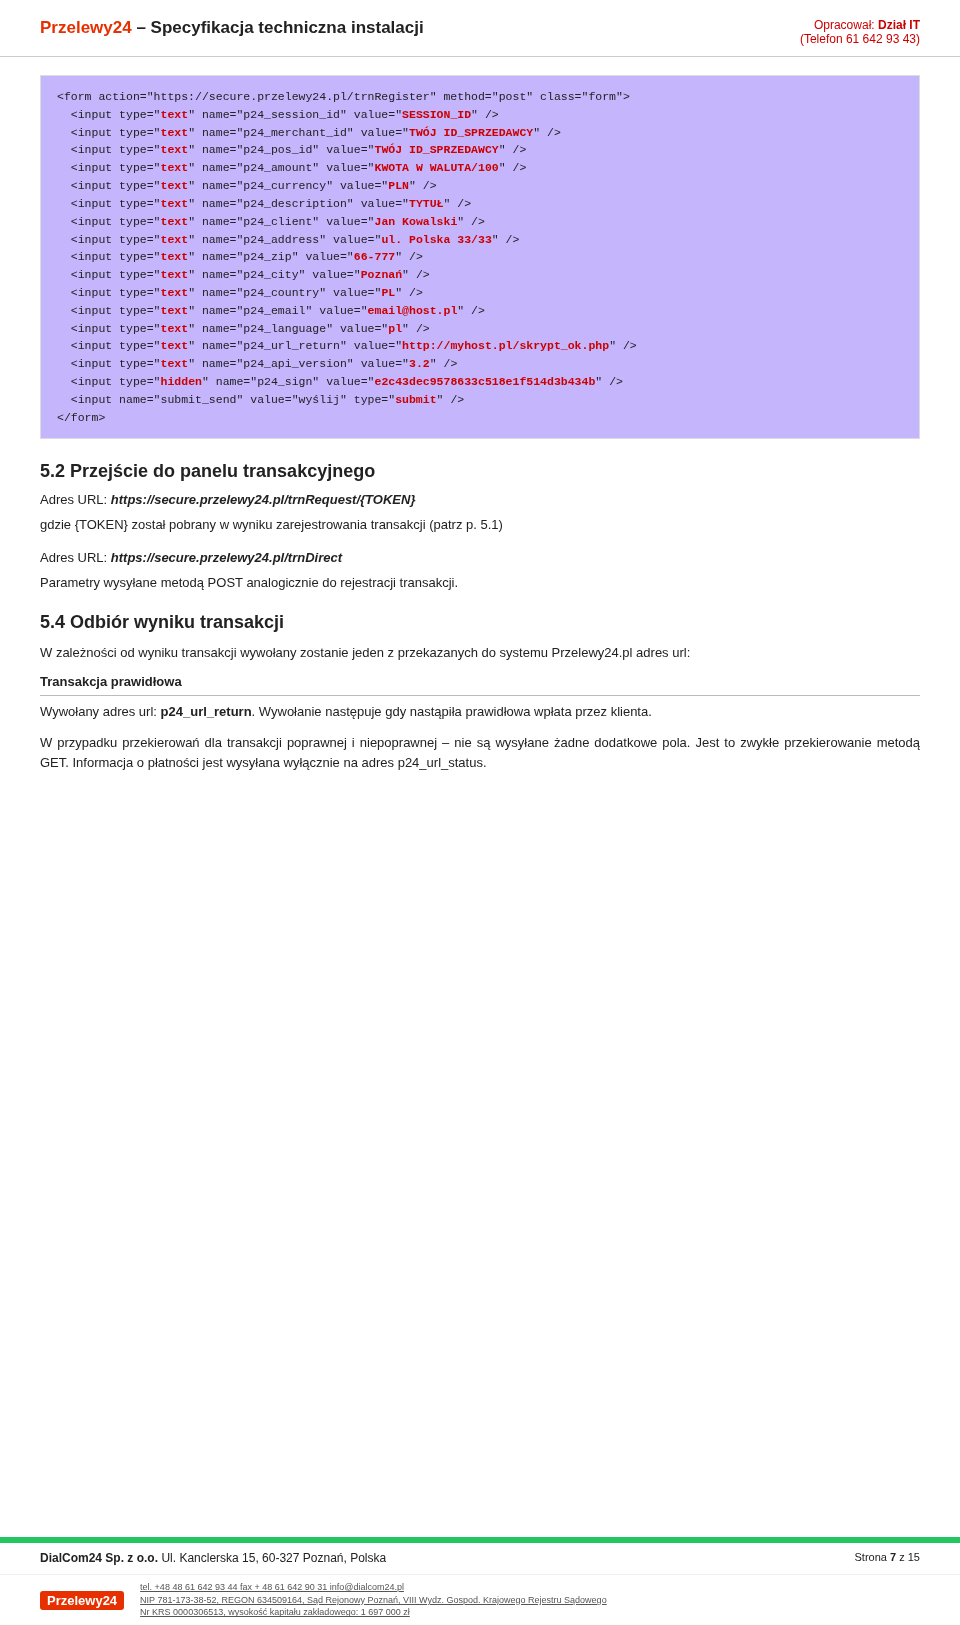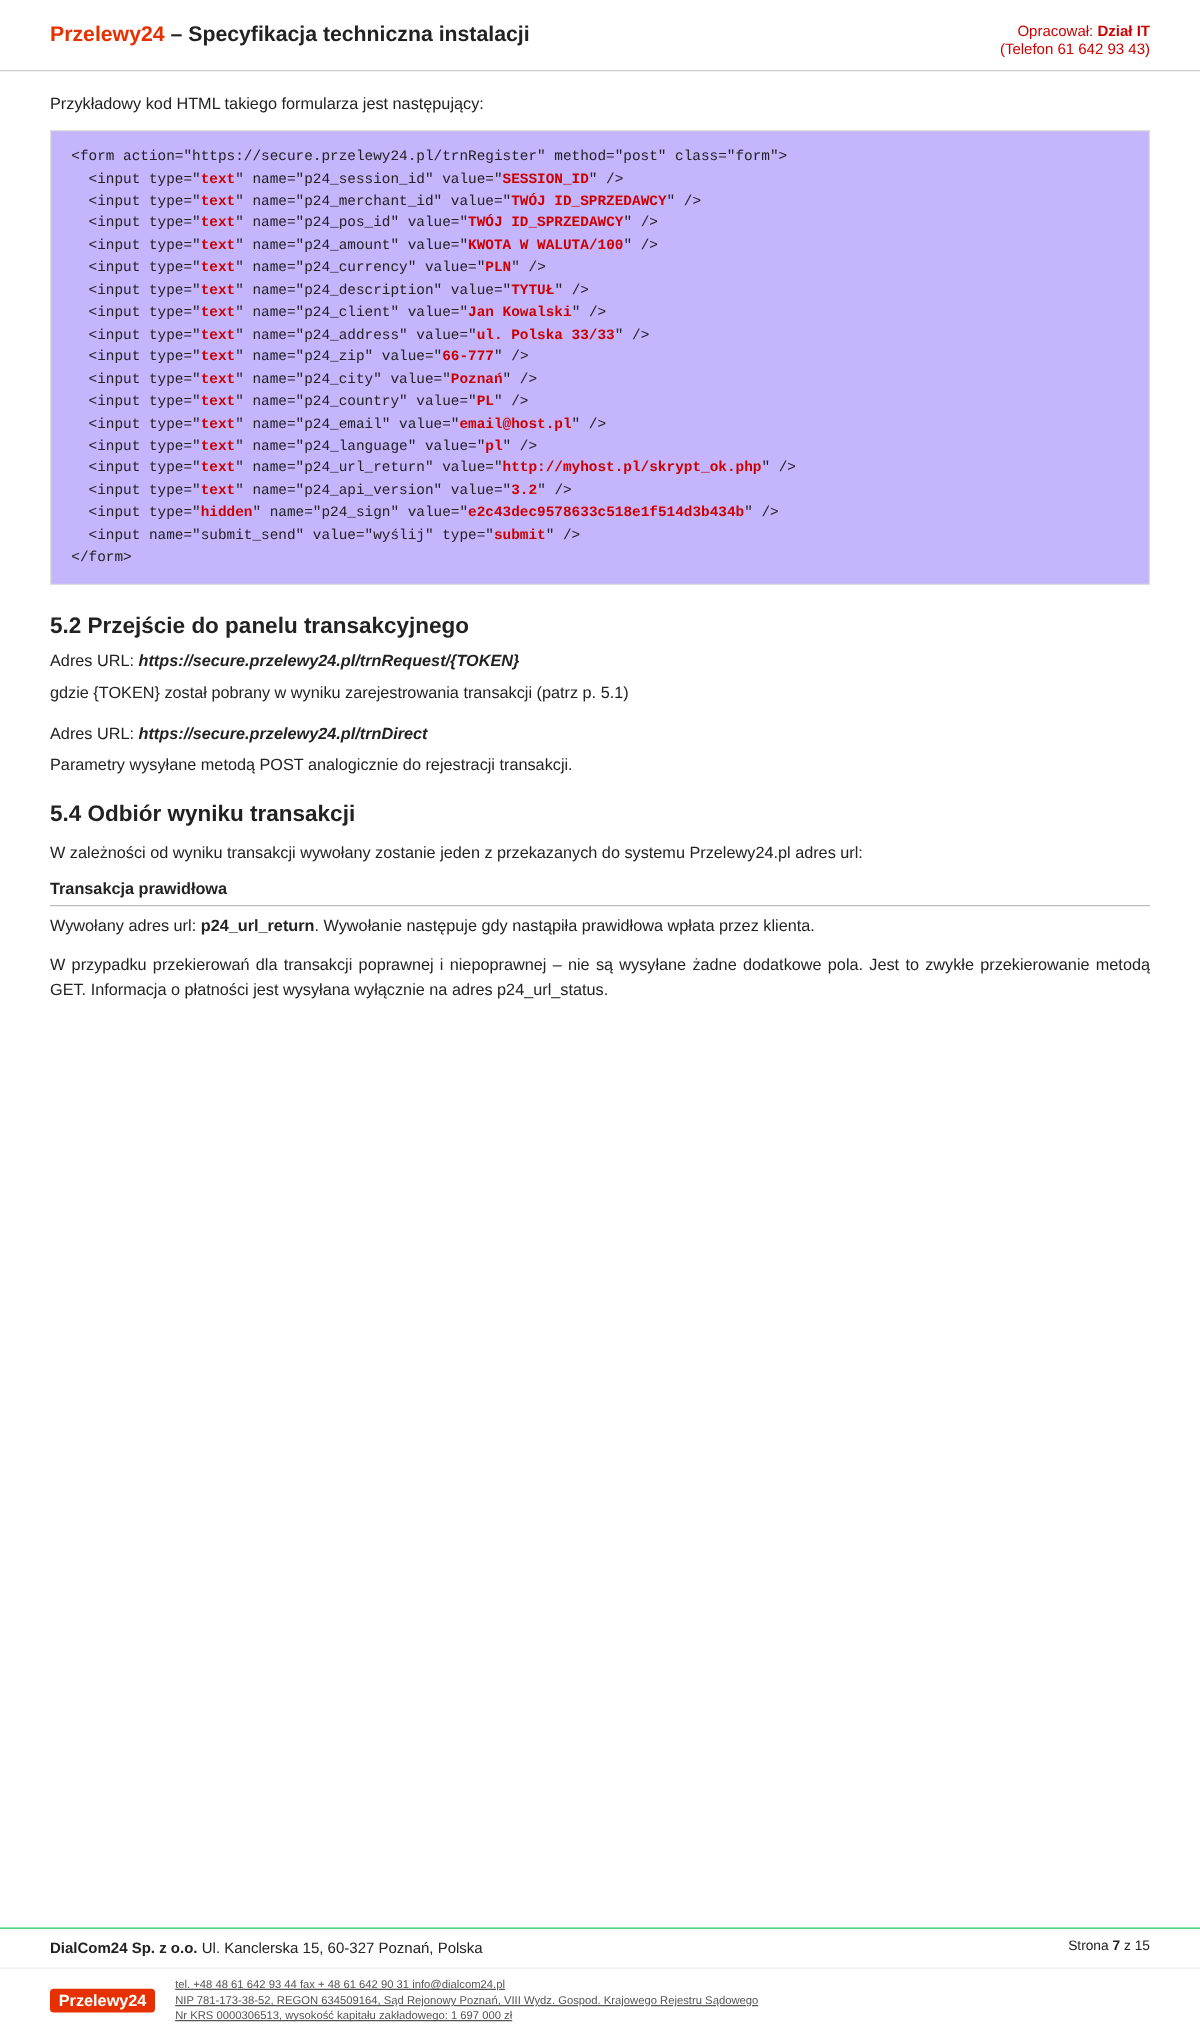--- a/index.html
+++ b/index.html
@@ -110,21 +110,21 @@
       border-top: 1px solid #bbb;
       margin: 6px 0 6px 0;
     }
 
     
     .page-footer {
       position: absolute;
       bottom: 60px;
       left: 0;
       right: 0;
-      border-top: 1px solid #22c55e;
+      border-top: 6px solid #22c55e;
       padding: 8px 40px 0 40px;
       display: flex;
       justify-content: space-between;
       align-items: flex-start;
     }
     .footer-left {
       font-size: 12px;
       color: #222;
     }
     .footer-left .company {
@@ -186,21 +186,20 @@
     </span>
   </div>
   <div class="header-right">
     <span>Opracował:</span> <span class="dept">Dział IT</span><br>
     <span>(Telefon 61 642 93 43)</span>
   </div>
 </div>
 
 <div class="main-content">
 
-  <p class="intro-text">Przykładowy kod HTML takiego formularza jest następujący:</p>
 
   <div class="code-block"><span>&lt;form action="https://secure.przelewy24.pl/trnRegister" method="post" class="form"&gt;</span>
   &lt;input type="<span class="attr-val">text</span>" name="p24_session_id" value="<span class="attr-val">SESSION_ID</span>" /&gt;
   &lt;input type="<span class="attr-val">text</span>" name="p24_merchant_id" value="<span class="attr-val">TWÓJ ID_SPRZEDAWCY</span>" /&gt;
   &lt;input type="<span class="attr-val">text</span>" name="p24_pos_id" value="<span class="attr-val">TWÓJ ID_SPRZEDAWCY</span>" /&gt;
   &lt;input type="<span class="attr-val">text</span>" name="p24_amount" value="<span class="attr-val">KWOTA W WALUTA/100</span>" /&gt;
   &lt;input type="<span class="attr-val">text</span>" name="p24_currency" value="<span class="attr-val">PLN</span>" /&gt;
   &lt;input type="<span class="attr-val">text</span>" name="p24_description" value="<span class="attr-val">TYTUŁ</span>" /&gt;
   &lt;input type="<span class="attr-val">text</span>" name="p24_client" value="<span class="attr-val">Jan Kowalski</span>" /&gt;
   &lt;input type="<span class="attr-val">text</span>" name="p24_address" value="<span class="attr-val">ul. Polska 33/33</span>" /&gt;

